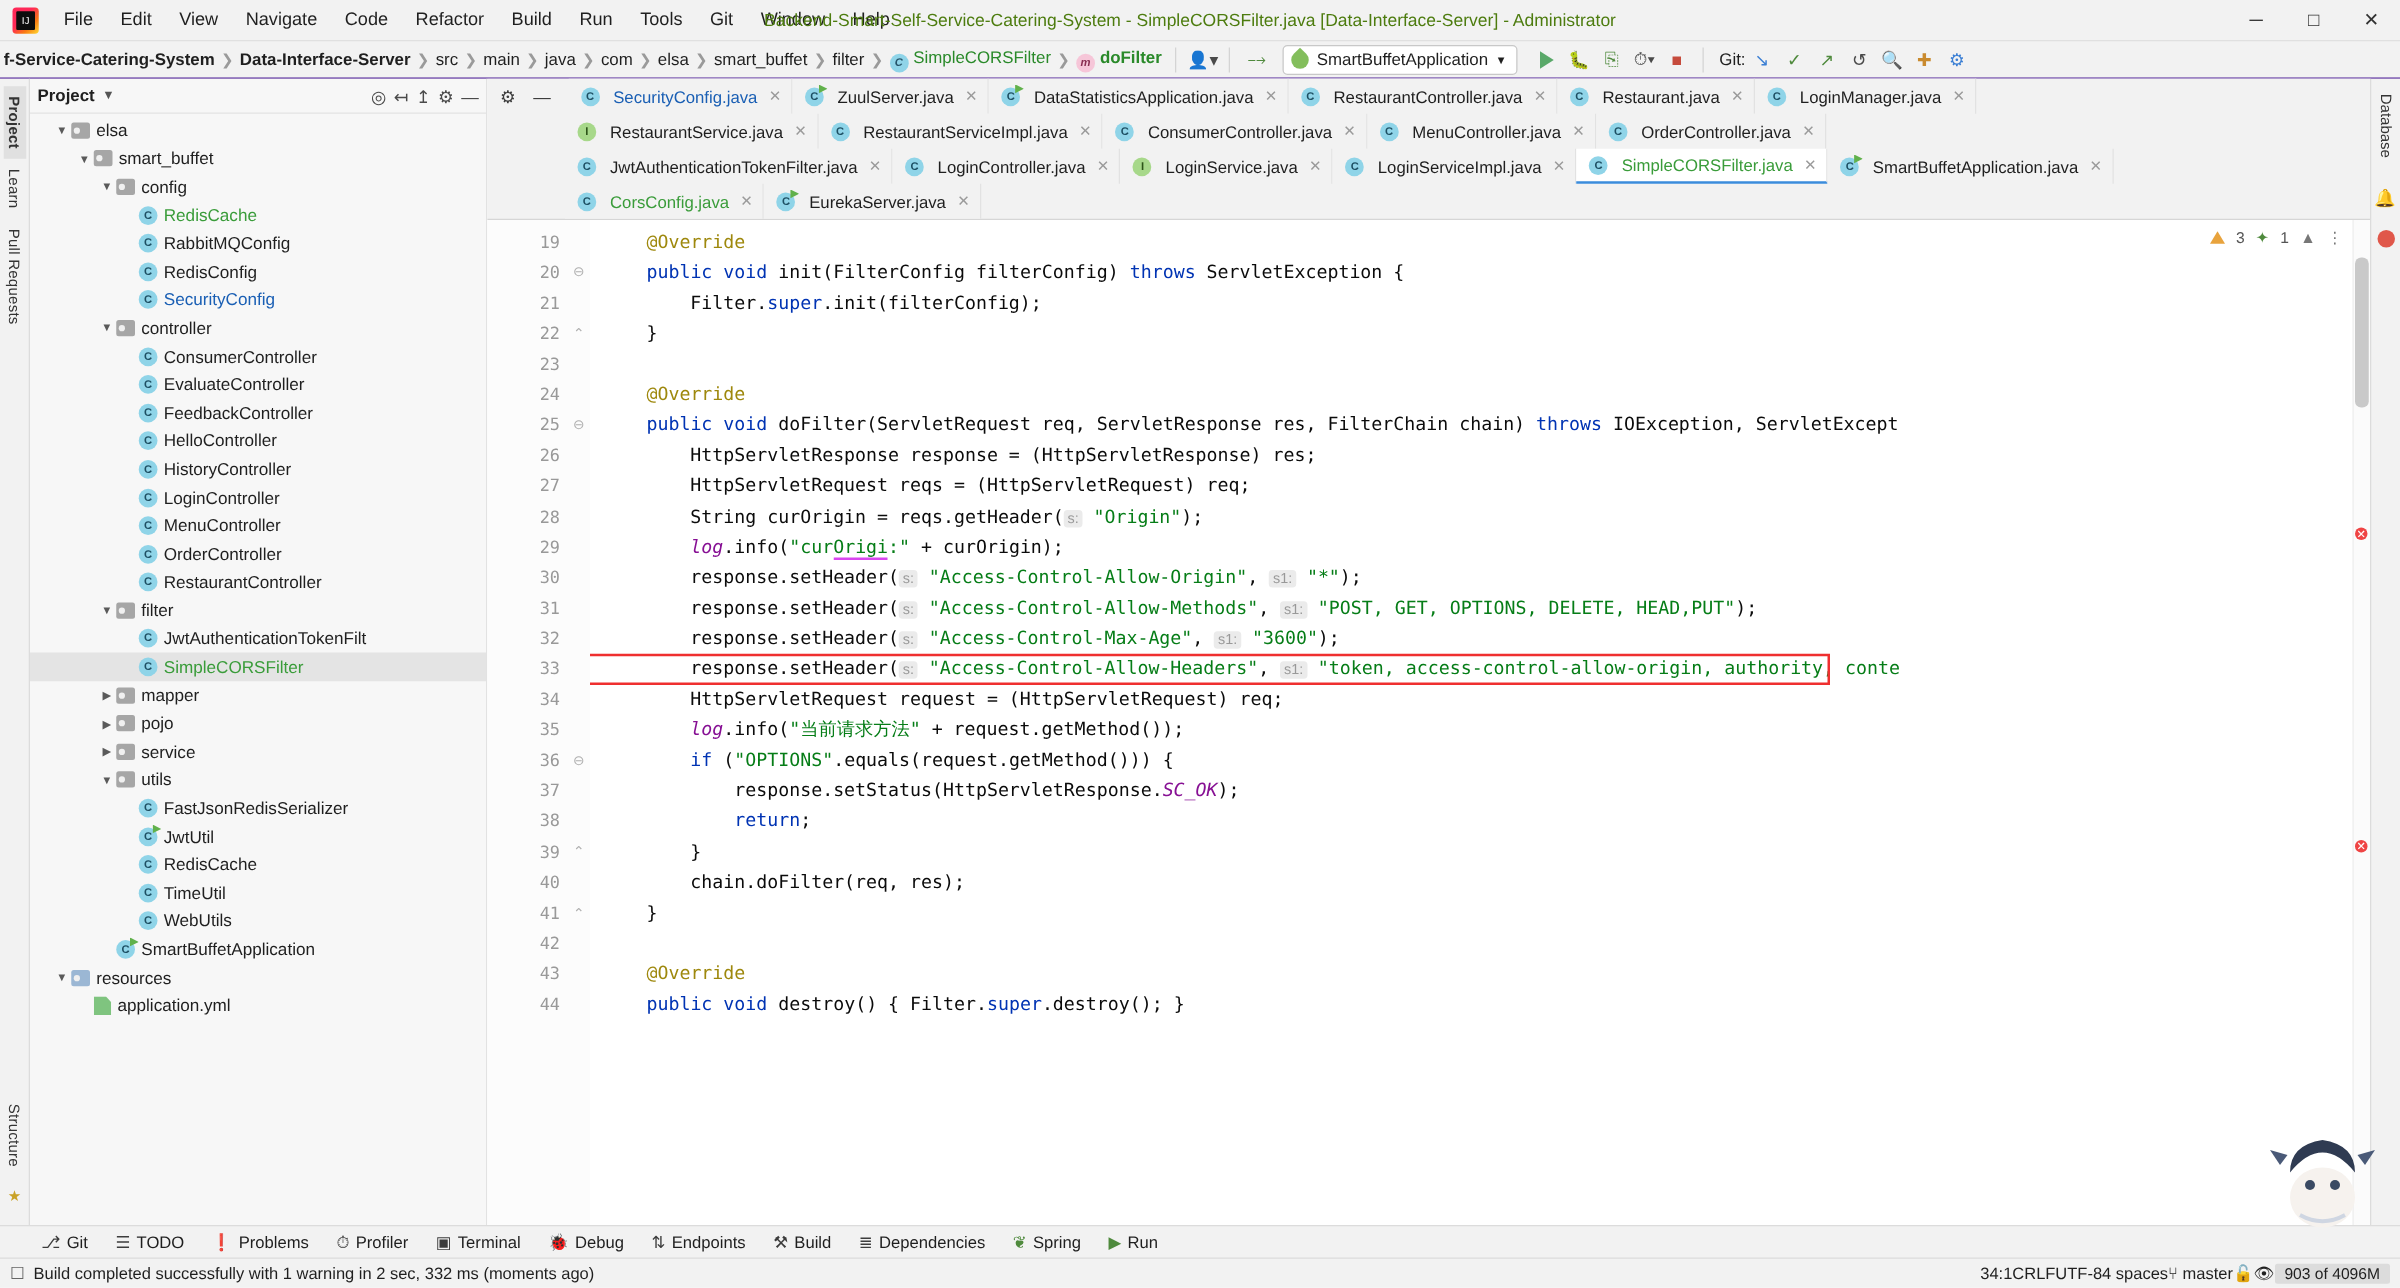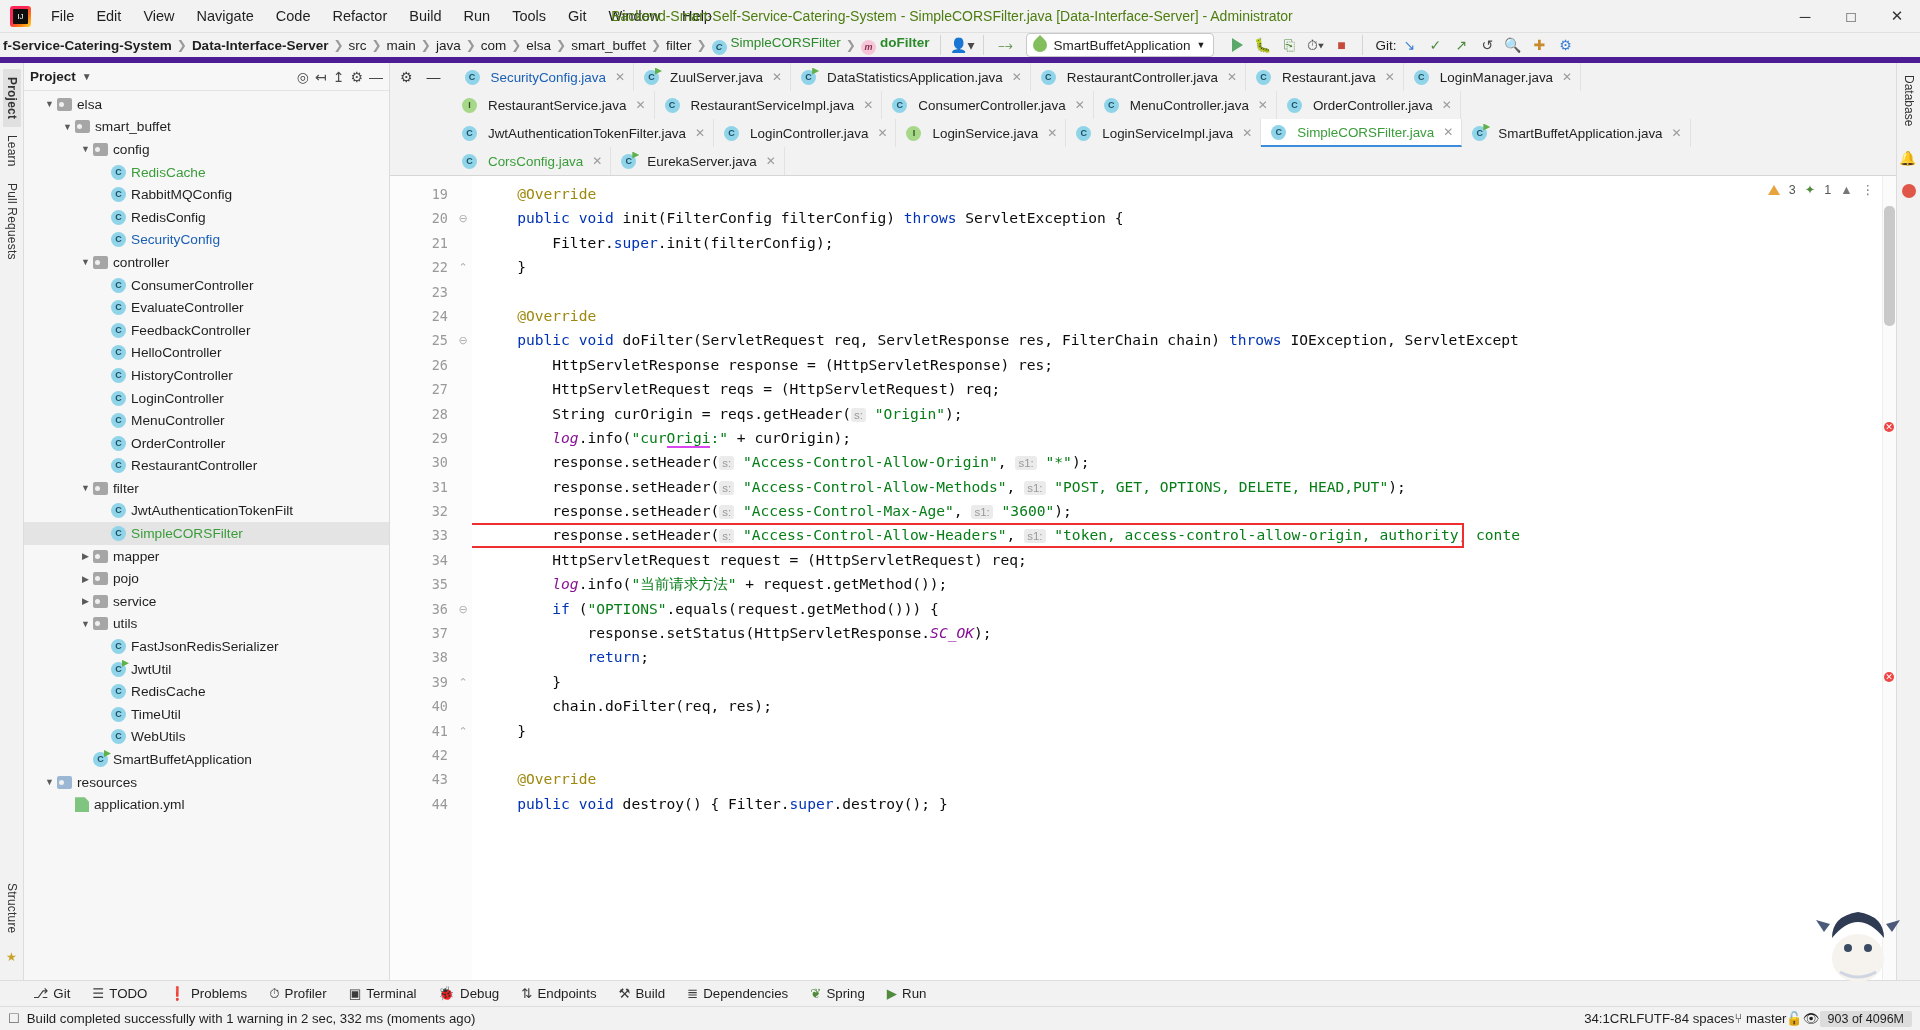--- a/index.html
+++ b/index.html
@@ -21,21 +21,21 @@
   .menu { display:flex; align-items:flex-end; gap:0; }
   .menu span { padding:4px 11px; font-size:14.5px; color:#1f1f1f; cursor:default; }
   .win-title { position:absolute; left:0; right:16px; text-align:center; font-size:14px;
                color:#4d7c0f; pointer-events:none; }
   .wbtns { margin-left:auto; display:flex; height:33px; z-index:2;}
   .wbtn { width:46px; height:33px; display:flex; align-items:center; justify-content:center;
           font-size:15px; color:#333; }
 
   
   .navbar { height:30px; background:#f2f2f2; display:flex; align-items:center;
-            border-bottom:6px solid #4c1d95; flex:0 0 30px; padding-left:0px; }
+            border-bottom:1px solid #4c1d95; flex:0 0 30px; padding-left:0px; }
   .crumbs { display:flex; align-items:center; white-space:nowrap; }
   .crumb { font-size:13.5px; padding:2px 3px; color:#1f1f1f; }
   .crumb.bold { font-weight:bold; }
   .crumb.green { color:#2a8a2a; }
   .sep { color:#9a9a9a; font-size:12px; padding:0 2px; }
   .cicon { display:inline-block; width:15px; height:15px; border-radius:50%;
            background:#8fd4e8; color:#26546a; font-size:9px; font-weight:bold;
            text-align:center; line-height:15px; margin-right:4px; vertical-align:-3px;}
   .micon { display:inline-block; width:15px; height:15px; border-radius:50%;
            background:#f6c6d8; color:#8a2f52; font-size:9px; font-weight:bold;

